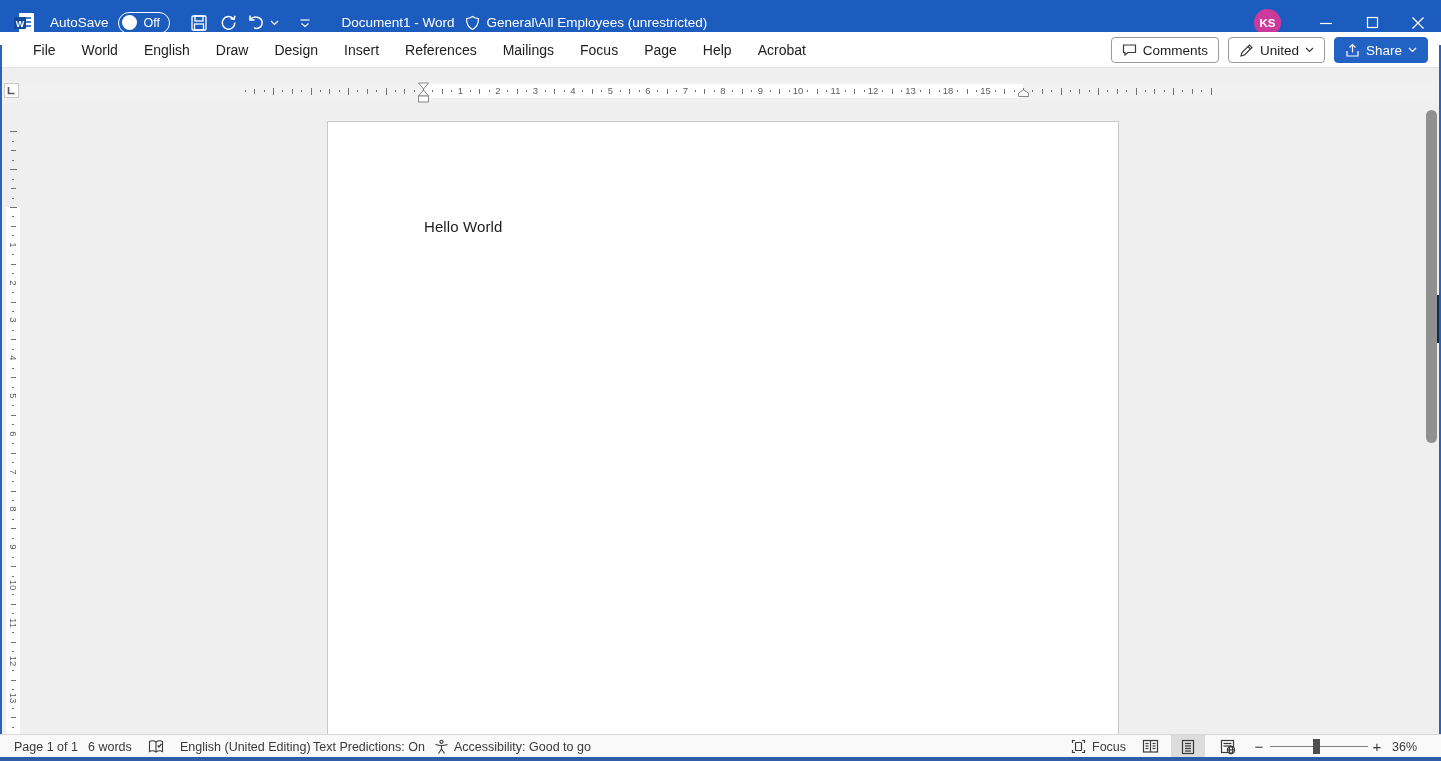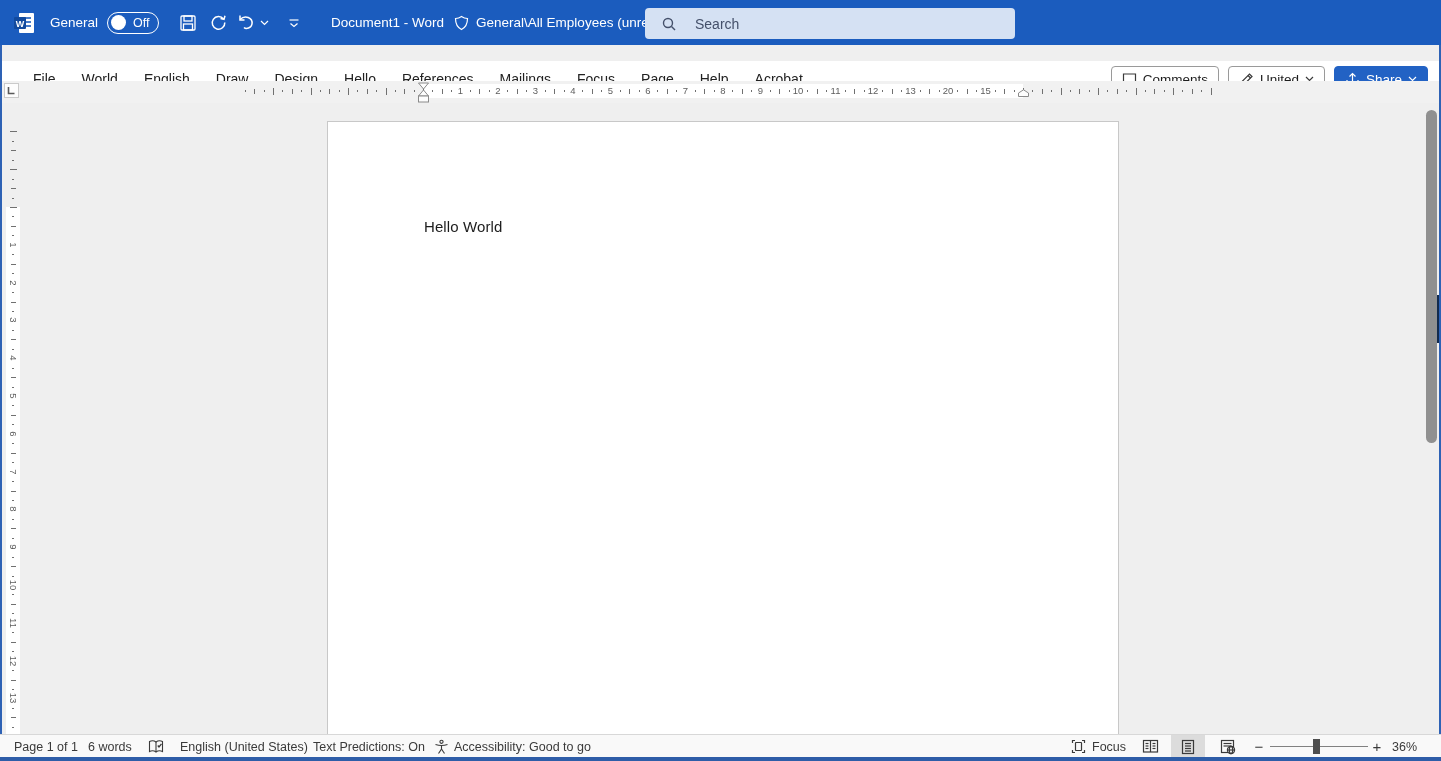--- a/index.html
+++ b/index.html
@@ -21,21 +21,21 @@
   .undo-group { display:flex; align-items:center; }
   .doc-title { font-size:13.5px; margin:0 10px 0 22px; white-space:nowrap; }
   .sensitivity { display:flex; align-items:center; gap:7px; font-size:13.5px; white-space:nowrap; }
   .searchbox { position:absolute; left:645px; top:8px; width:370px; height:31px; background:#d5e1f3; border-radius:4px; display:flex; align-items:center; padding-left:16px; gap:18px; cursor:text; }
   .searchbox .ph { font-size:14px; color:#44506a; }
   .tb-right { position:absolute; right:0; top:0; height:45px; display:flex; align-items:center; }
   .avatar { width:27px; height:27px; border-radius:50%; background:#cb3a9a; color:#fff; font-size:11.5px; font-weight:bold; display:flex; align-items:center; justify-content:center; margin-right:22px; cursor:pointer; }
   .win-btn { width:46px; height:45px; display:flex; align-items:center; justify-content:center; background:transparent; border:none; color:#fff; cursor:pointer; }
 
   
-  .menubar { position:absolute; left:0; top:61px; width:1441px; height:36px; background:#fff; border-bottom:1px solid #e4e4e4; display:flex; align-items:center; }
+  .menubar { position:absolute; left:0; top:32px; width:1441px; height:36px; background:#fff; border-bottom:1px solid #e4e4e4; display:flex; align-items:center; }
   .menu-tabs { display:flex; align-items:center; padding-left:20px; }
   .menu-tab { font-size:14px; color:#212121; padding:7px 13px; cursor:pointer; white-space:nowrap; background:transparent; border:none; font-family:inherit; }
   .menu-right { position:absolute; right:13px; top:0; height:36px; display:flex; align-items:center; gap:9px; }
   .pill-btn { height:26px; display:flex; align-items:center; gap:6px; padding:0 10px; border:1px solid #9a9a9a; border-radius:4px; background:#fff; font-size:13.5px; color:#1d1d1d; cursor:pointer; font-family:inherit; }
   .share-btn { background:#2262c4; border:1px solid #2262c4; color:#fff; }
   .chev { font-size:10px; line-height:1; }
 
   
   .ruler-row { position:absolute; left:0; top:81px; width:1441px; height:22px; background:#f1f1f1; }
   .corner-box { position:absolute; left:4px; top:2px; width:15px; height:15px; background:#fdfdfd; border:1px solid #cacaca; display:flex; align-items:center; justify-content:center; cursor:pointer; }
@@ -84,21 +84,21 @@
         <svg width="24" height="24" viewBox="0 0 24 24">
           <rect x="7" y="2" width="15" height="20" fill="#ffffff" rx="1"></rect>
           <line x1="10" y1="7" x2="19" y2="7" stroke="#1b5cbe" stroke-width="1.6"></line>
           <line x1="10" y1="11" x2="19" y2="11" stroke="#1b5cbe" stroke-width="1.6"></line>
           <line x1="10" y1="15" x2="19" y2="15" stroke="#1b5cbe" stroke-width="1.6"></line>
           <rect x="2" y="6" width="12" height="12" fill="#124a9e" rx="1"></rect>
           <text x="8" y="15.5" font-size="9" font-weight="bold" fill="#ffffff" text-anchor="middle" font-family="Liberation Sans, sans-serif">W</text>
         </svg>
       </div>
       <div class="autosave">
-        <span class="autosave-label">General</span>
+        <span class="autosave-label">AutoSave</span>
         <div class="toggle">
           <span class="knob"></span>
           <span class="toggle-state">Off</span>
         </div>
       </div>
       <button class="qat-btn">
         <svg width="18" height="18" viewBox="0 0 18 18" fill="none" stroke="#fff" stroke-width="1.3">
           <rect x="2" y="2" width="14" height="14" rx="1"></rect>
           <rect x="5" y="2" width="8" height="5"></rect>
           <rect x="4.5" y="10" width="9" height="6"></rect>
@@ -132,39 +132,49 @@
       <span class="doc-title">Document1  -  Word</span>
       <div class="sensitivity">
         <span class="sb-icon">
           <svg width="15" height="16" viewBox="0 0 15 16" fill="none" stroke="#fff" stroke-width="1.2">
             <path d="M7.5 1.5 C 9.5 3 11.5 3.5 13.5 3.5 C 13.5 9 11.5 12.5 7.5 14.5 C 3.5 12.5 1.5 9 1.5 3.5 C 3.5 3.5 5.5 3 7.5 1.5 Z"></path>
           </svg>
         </span>
         <span>General\All Employees (unrestricted)</span>
       </div>
     </div>
-    <div class="searchbox">
-      <span class="sb-icon">
-        <svg width="16" height="16" viewBox="0 0 16 16" fill="none" stroke="#44506a" stroke-width="1.4">
-          <circle cx="7" cy="7" r="4.5"></circle>
-          <line x1="10.5" y1="10.5" x2="14" y2="14"></line>
-        </svg>
-      </span>
-      <span class="ph">Search</span>
+    <div class="tb-right">
+      <div class="avatar">KS</div>
+      <button class="win-btn">
+        <svg width="14" height="14" viewBox="0 0 14 14" stroke="#fff" stroke-width="1.2">
+            <line x1="1" y1="7.5" x2="13" y2="7.5"></line>
+          </svg>
+      </button>
+      <button class="win-btn">
+        <svg width="13" height="13" viewBox="0 0 13 13" fill="none" stroke="#fff" stroke-width="1.2">
+            <rect x="1.5" y="1.5" width="10" height="10"></rect>
+          </svg>
+      </button>
+      <button class="win-btn">
+        <svg width="14" height="14" viewBox="0 0 14 14" stroke="#fff" stroke-width="1.2">
+            <line x1="1.5" y1="1.5" x2="12.5" y2="12.5"></line>
+            <line x1="12.5" y1="1.5" x2="1.5" y2="12.5"></line>
+          </svg>
+      </button>
     </div>
   </div>
 
   <div class="menubar">
     <div class="menu-tabs" id="menu-tabs">
         <button class="menu-tab">File</button>
         <button class="menu-tab">World</button>
         <button class="menu-tab">English</button>
         <button class="menu-tab">Draw</button>
         <button class="menu-tab">Design</button>
-        <button class="menu-tab">Hello</button>
+        <button class="menu-tab">Insert</button>
         <button class="menu-tab">References</button>
         <button class="menu-tab">Mailings</button>
         <button class="menu-tab">Focus</button>
         <button class="menu-tab">Page</button>
         <button class="menu-tab">Help</button>
         <button class="menu-tab">Acrobat</button>
       </div>
     <div class="menu-right">
       <button class="pill-btn">
         <span class="sb-icon">
@@ -282,21 +292,21 @@
         <div class="h-tick" style="left: 854.25px; height: 5px; top: 7.5px;"></div>
         <div class="h-tick" style="left: 863.625px; height: 2px; top: 9px;"></div>
         <span class="h-num" style="left: 873px;">12</span>
         <div class="h-tick" style="left: 882.375px; height: 2px; top: 9px;"></div>
         <div class="h-tick" style="left: 891.75px; height: 5px; top: 7.5px;"></div>
         <div class="h-tick" style="left: 901.125px; height: 2px; top: 9px;"></div>
         <span class="h-num" style="left: 910.5px;">13</span>
         <div class="h-tick" style="left: 919.875px; height: 2px; top: 9px;"></div>
         <div class="h-tick" style="left: 929.25px; height: 5px; top: 7.5px;"></div>
         <div class="h-tick" style="left: 938.625px; height: 2px; top: 9px;"></div>
-        <span class="h-num" style="left: 948px;">20</span>
+        <span class="h-num" style="left: 948px;">18</span>
         <div class="h-tick" style="left: 957.375px; height: 2px; top: 9px;"></div>
         <div class="h-tick" style="left: 966.75px; height: 5px; top: 7.5px;"></div>
         <div class="h-tick" style="left: 976.125px; height: 2px; top: 9px;"></div>
         <span class="h-num" style="left: 985.5px;">15</span>
         <div class="h-tick" style="left: 994.875px; height: 2px; top: 9px;"></div>
         <div class="h-tick" style="left: 1004.25px; height: 5px; top: 7.5px;"></div>
         <div class="h-tick" style="left: 1013.62px; height: 2px; top: 9px;"></div>
         <div class="h-tick" style="left: 1023px; height: 7px; top: 6.5px;"></div>
         <div class="h-tick" style="left: 1032.38px; height: 2px; top: 9px;"></div>
         <div class="h-tick" style="left: 1041.75px; height: 5px; top: 7.5px;"></div>
@@ -420,21 +430,21 @@
     <button class="sb-item" style="left:88px">6 words</button>
     <button class="sb-item" style="left:148px">
       <span class="sb-icon">
         <svg width="16" height="16" viewBox="0 0 16 16" fill="none" stroke="#3a3a3a" stroke-width="1.1">
           <path d="M1.5 2.5 C 3.5 1.5 6 1.5 8 3 C 10 1.5 12.5 1.5 14.5 2.5 V12.5 C 12.5 11.5 10 11.5 8 13 C 6 11.5 3.5 11.5 1.5 12.5 Z"></path>
           <line x1="8" y1="3" x2="8" y2="13"></line>
           <path d="M9.8 6.5 L11 8 L13.5 4.8" stroke-width="1.3"></path>
         </svg>
       </span>
     </button>
-    <button class="sb-item" style="left:180px">English (United States)</button>
+    <button class="sb-item" style="left:180px">English (United Editing)</button>
     <button class="sb-item" style="left:313px">Text Predictions: On</button>
     <button class="sb-item" style="left:434px; gap:5px">
       <span class="sb-icon">
         <svg width="15" height="16" viewBox="0 0 15 16" fill="none" stroke="#3a3a3a" stroke-width="1.1">
           <circle cx="7.5" cy="2.8" r="1.6"></circle>
           <path d="M1.5 5.5 C 5.5 6.8 9.5 6.8 13.5 5.5"></path>
           <path d="M7.5 7 V10 L4.5 14.5"></path>
           <path d="M7.5 10 L10.5 14.5"></path>
         </svg>
       </span>

